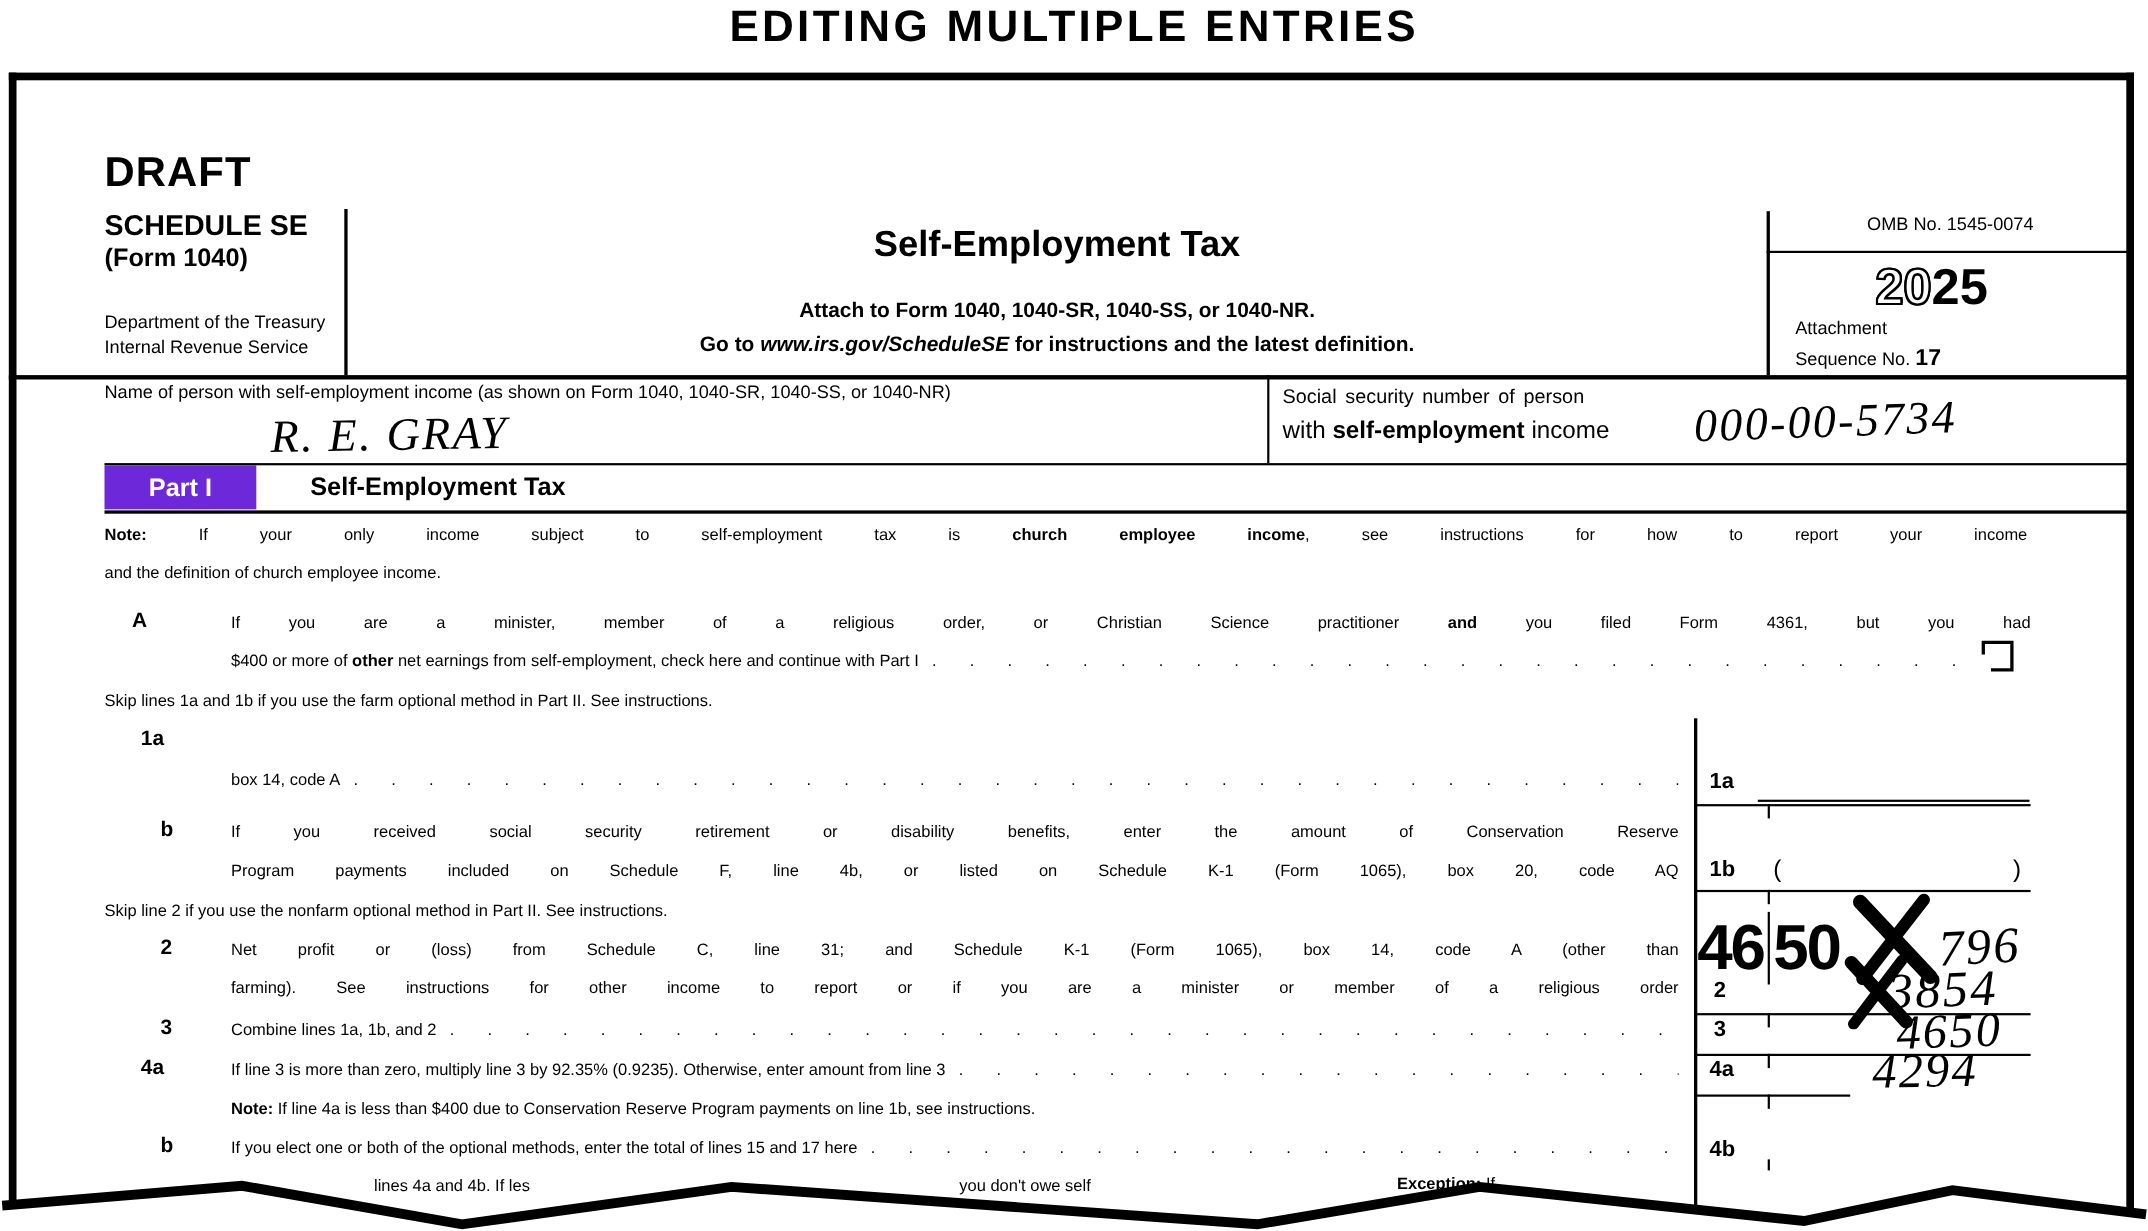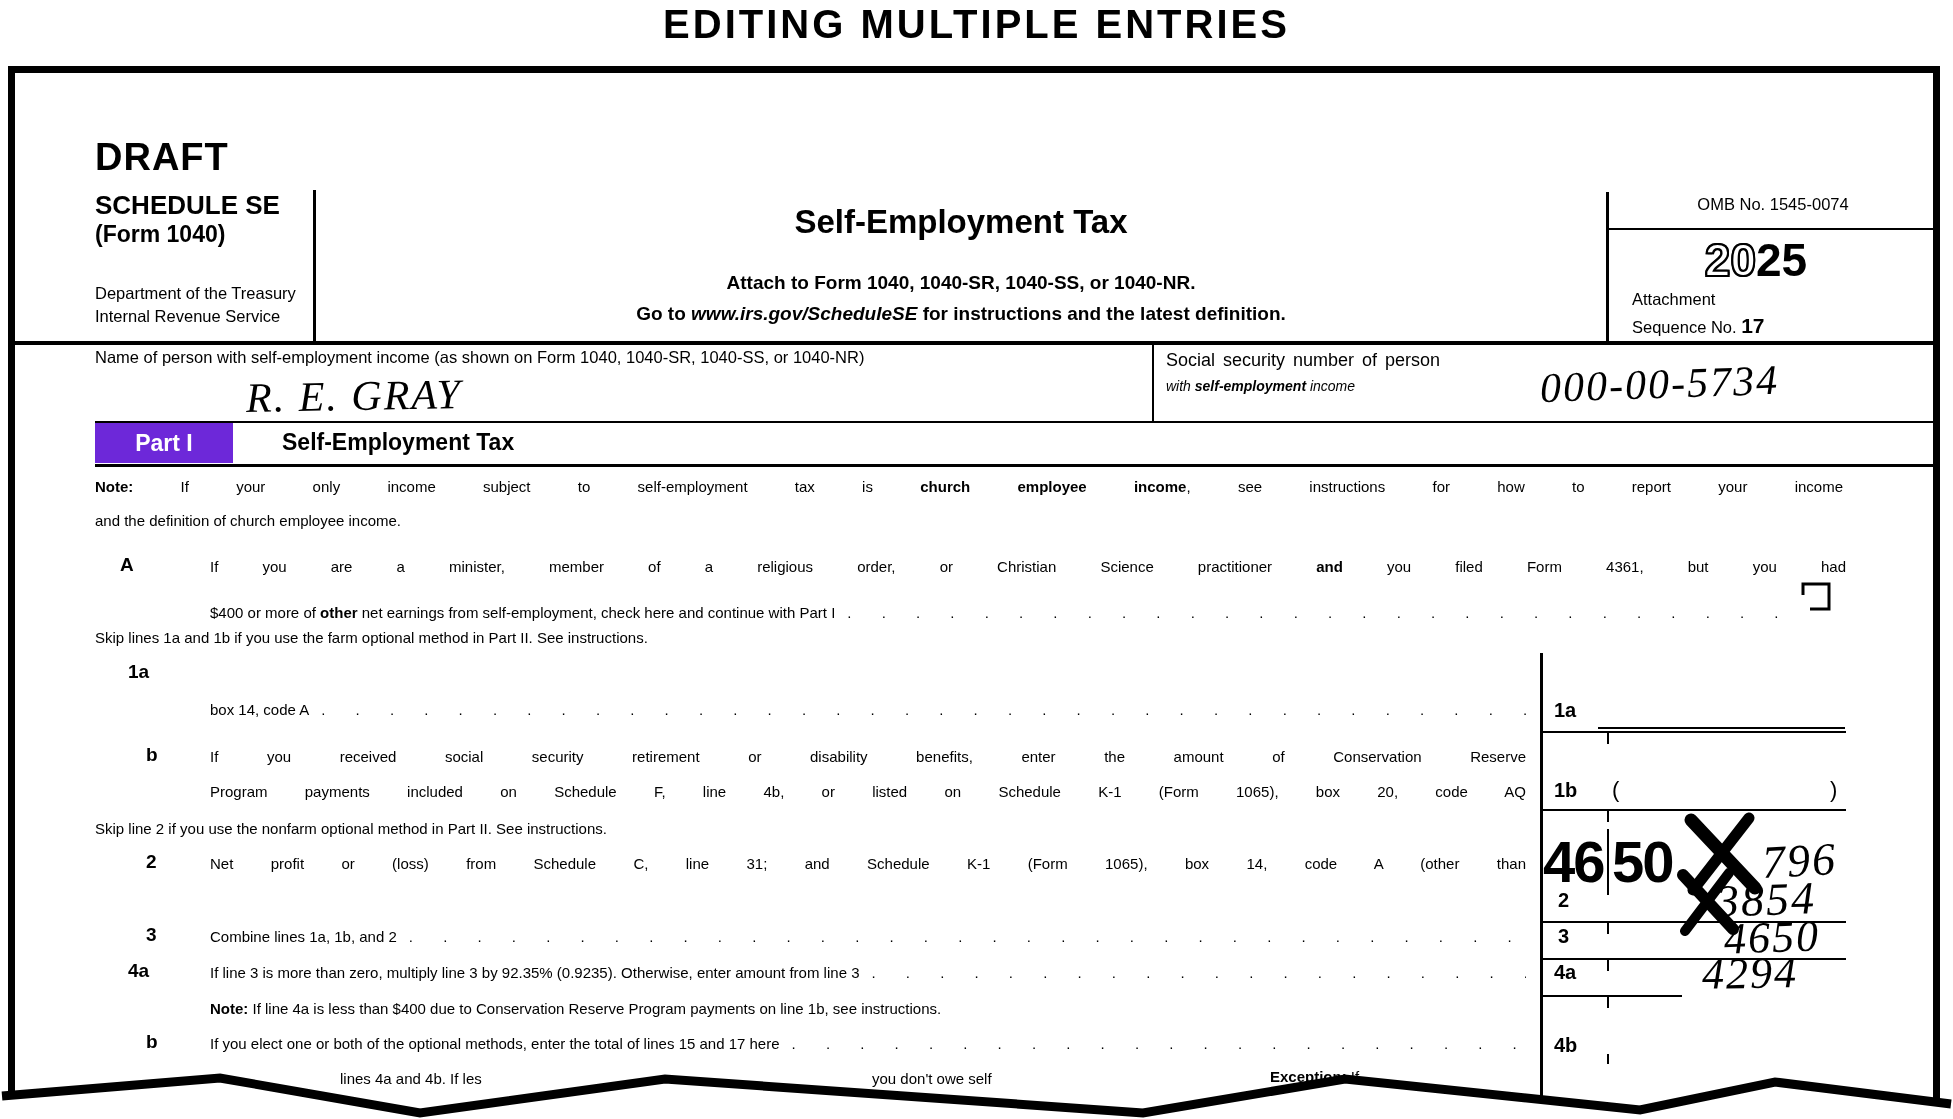--- a/index.html
+++ b/index.html
@@ -56,41 +56,41 @@
   <div class="abs" style="left:1632px;top:314px;font-size:16.5px;">
     <span>Sequence No. </span><span class="b" style="font-size:21px;">17</span>
   </div>
 
   <div class="hline" style="left:8px;top:341px;width:1932px;height:4px;"></div>
 
   <div class="abs" style="left:95px;top:348px;font-size:16.5px;">Name of person with self-employment income (as shown on Form 1040, 1040-SR, 1040-SS, or 1040-NR)</div>
   <div class="abs hand" style="left:246px;top:372px;font-size:42px;transform:rotate(-1deg);">R. E. GRAY</div>
   <div class="vline" style="left:1152px;top:341px;height:80px;"></div>
   <div class="abs" style="left:1166px;top:350px;font-size:18px;word-spacing:3px;">Social security number of person</div>
-  <div class="abs" style="left:1166px;top:378px;font-size:14px;font-style:italic;">
+  <div class="abs" style="left:1166px;top:378px;font-size:22px;">
     <span>with </span><span class="b">self-employment</span><span> income</span>
   </div>
   <div class="abs hand" style="left:1540px;top:360px;font-size:42px;transform:rotate(-2deg);">000-00-5734</div>
 
   <div class="hline" style="left:95px;top:421px;width:1845px;"></div>
   <div class="partbox" style="left:95px;top:423px;width:138px;height:40px;line-height:40px;font-size:23px;">Part I</div>
   <div class="abs b" style="left:282px;top:429px;font-size:23px;">Self-Employment Tax</div>
   <div class="hline" style="left:95px;top:464px;width:1845px;height:2.5px;"></div>
 
   <div class="row just" style="left:95px;top:474px;width:1748px;">
     <span class="b">Note:</span><span> If your only income subject to self-employment tax is </span><span class="b">church employee income</span><span>, see instructions for how to report your income</span>
   </div>
   <div class="row" style="left:95px;top:508px;">and the definition of church employee income.</div>
 
   <div class="lbl" style="left:120px;top:554px;">A</div>
   <div class="row just" style="left:210px;top:554px;width:1636px;">
     <span>If you are a minister, member of a religious order, or Christian Science practitioner </span><span class="b">and</span><span> you filed Form 4361, but you had</span>
   </div>
   <div class="row flexrow" style="left:210px;top:588px;width:1582px;">
-    <span style="white-space:nowrap;margin-top:12px;"><span>$400 or more of </span><span class="b">other</span><span> net earnings from self-employment, check here and continue with Part I</span></span>
+    <span style="white-space:nowrap;"><span>$400 or more of </span><span class="b">other</span><span> net earnings from self-employment, check here and continue with Part I</span></span>
     <span class="dots">. . . . . . . . . . . . . . . . . . . . . . . . . . . . . . . . . . . . . . . . . . . . . . . .</span>
   </div>
   <svg class="abs" style="left:1799px;top:581px;" width="34" height="32" viewBox="0 0 34 32">
     <path d="M4 14 L4 3 L30 3 L30 28 L11 28" fill="none" stroke="#000" stroke-width="3"></path>
   </svg>
 
   <div class="row" style="left:95px;top:625px;">Skip lines 1a and 1b if you use the farm optional method in Part II. See instructions.</div>
 
   <div class="lbl" style="left:128px;top:661px;">1a</div>
   <div class="row flexrow" style="left:210px;top:697px;width:1316px;">
@@ -99,20 +99,21 @@
   </div>
 
   <div class="lbl" style="left:146px;top:744px;">b</div>
   <div class="row just" style="left:210px;top:744px;width:1316px;">If you received social security retirement or disability benefits, enter the amount of Conservation Reserve</div>
   <div class="row just" style="left:210px;top:779px;width:1316px;">Program payments included on Schedule F, line 4b, or listed on Schedule K-1 (Form 1065), box 20, code AQ</div>
 
   <div class="row" style="left:95px;top:816px;">Skip line 2 if you use the nonfarm optional method in Part II. See instructions.</div>
 
   <div class="lbl" style="left:146px;top:851px;">2</div>
   <div class="row just" style="left:210px;top:851px;width:1316px;">Net profit or (loss) from Schedule C, line 31; and Schedule K-1 (Form 1065), box 14, code A (other than</div>
+  <div class="row just" style="left:210px;top:886px;width:1316px;">farming). See instructions for other income to report or if you are a minister or member of a religious order</div>
 
   <div class="lbl" style="left:146px;top:924px;">3</div>
   <div class="row flexrow" style="left:210px;top:924px;width:1316px;">
     <span style="white-space:nowrap;">Combine lines 1a, 1b, and 2</span>
     <span class="dots">. . . . . . . . . . . . . . . . . . . . . . . . . . . . . . . . . . . . . . . . . . . . . . . .</span>
   </div>
 
   <div class="lbl" style="left:128px;top:960px;">4a</div>
   <div class="row flexrow" style="left:210px;top:960px;width:1316px;">
     <span style="white-space:nowrap;">If line 3 is more than zero, multiply line 3 by 92.35% (0.9235). Otherwise, enter amount from line 3</span>

